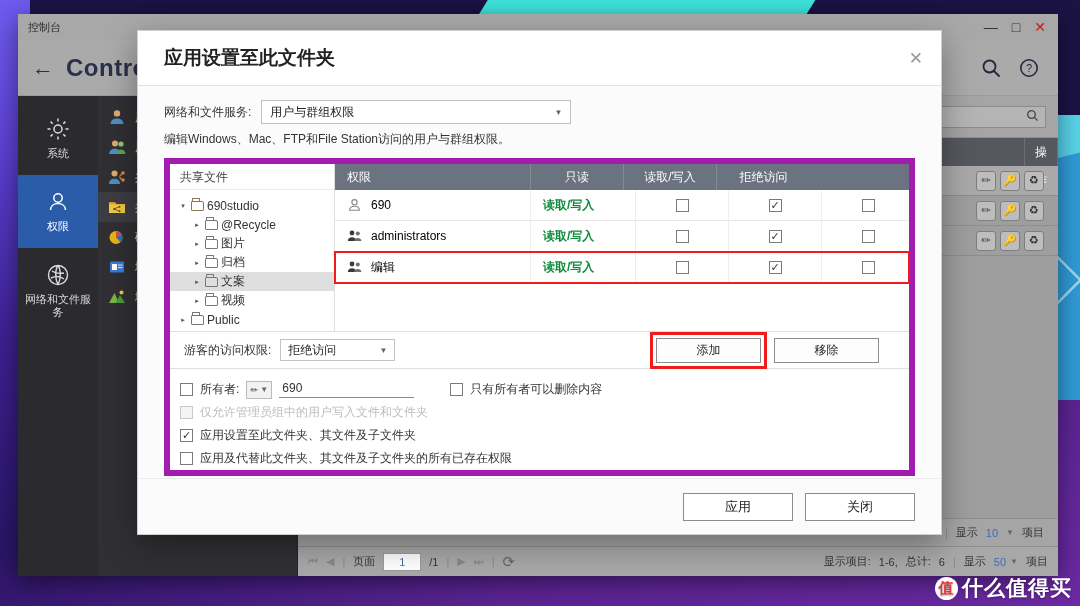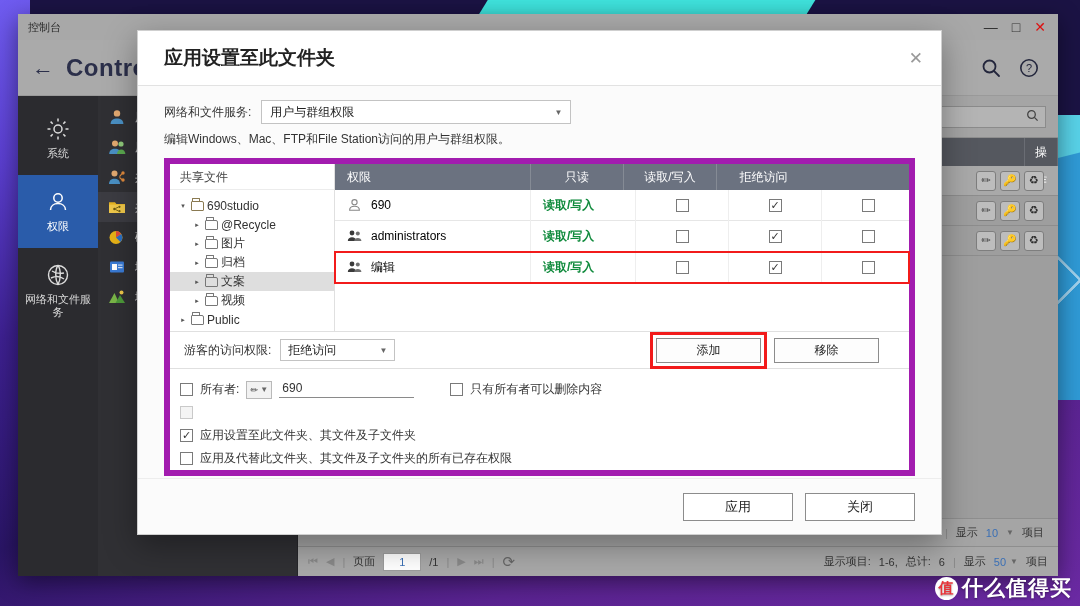--- a/index.html
+++ b/index.html
@@ -663,20 +663,21 @@
             <span>✏</span>
             <span class="caret">▼</span>
           </span>
           <span class="owner-val">690</span>
           <span style="width:22px"></span>
           <span class="cbx"></span>
           <span>只有所有者可以删除内容</span>
         </div>
         <div class="optline dim">
           <span class="cbx dis"></span>
+          <span>仅允许管理员组中的用户写入文件和文件夹</span>
         </div>
         <div class="optline">
           <span class="cbx">✓</span>
           <span>应用设置至此文件夹、其文件及子文件夹</span>
         </div>
         <div class="optline">
           <span class="cbx"></span>
           <span>应用及代替此文件夹、其文件及子文件夹的所有已存在权限</span>
         </div>
       </div>

